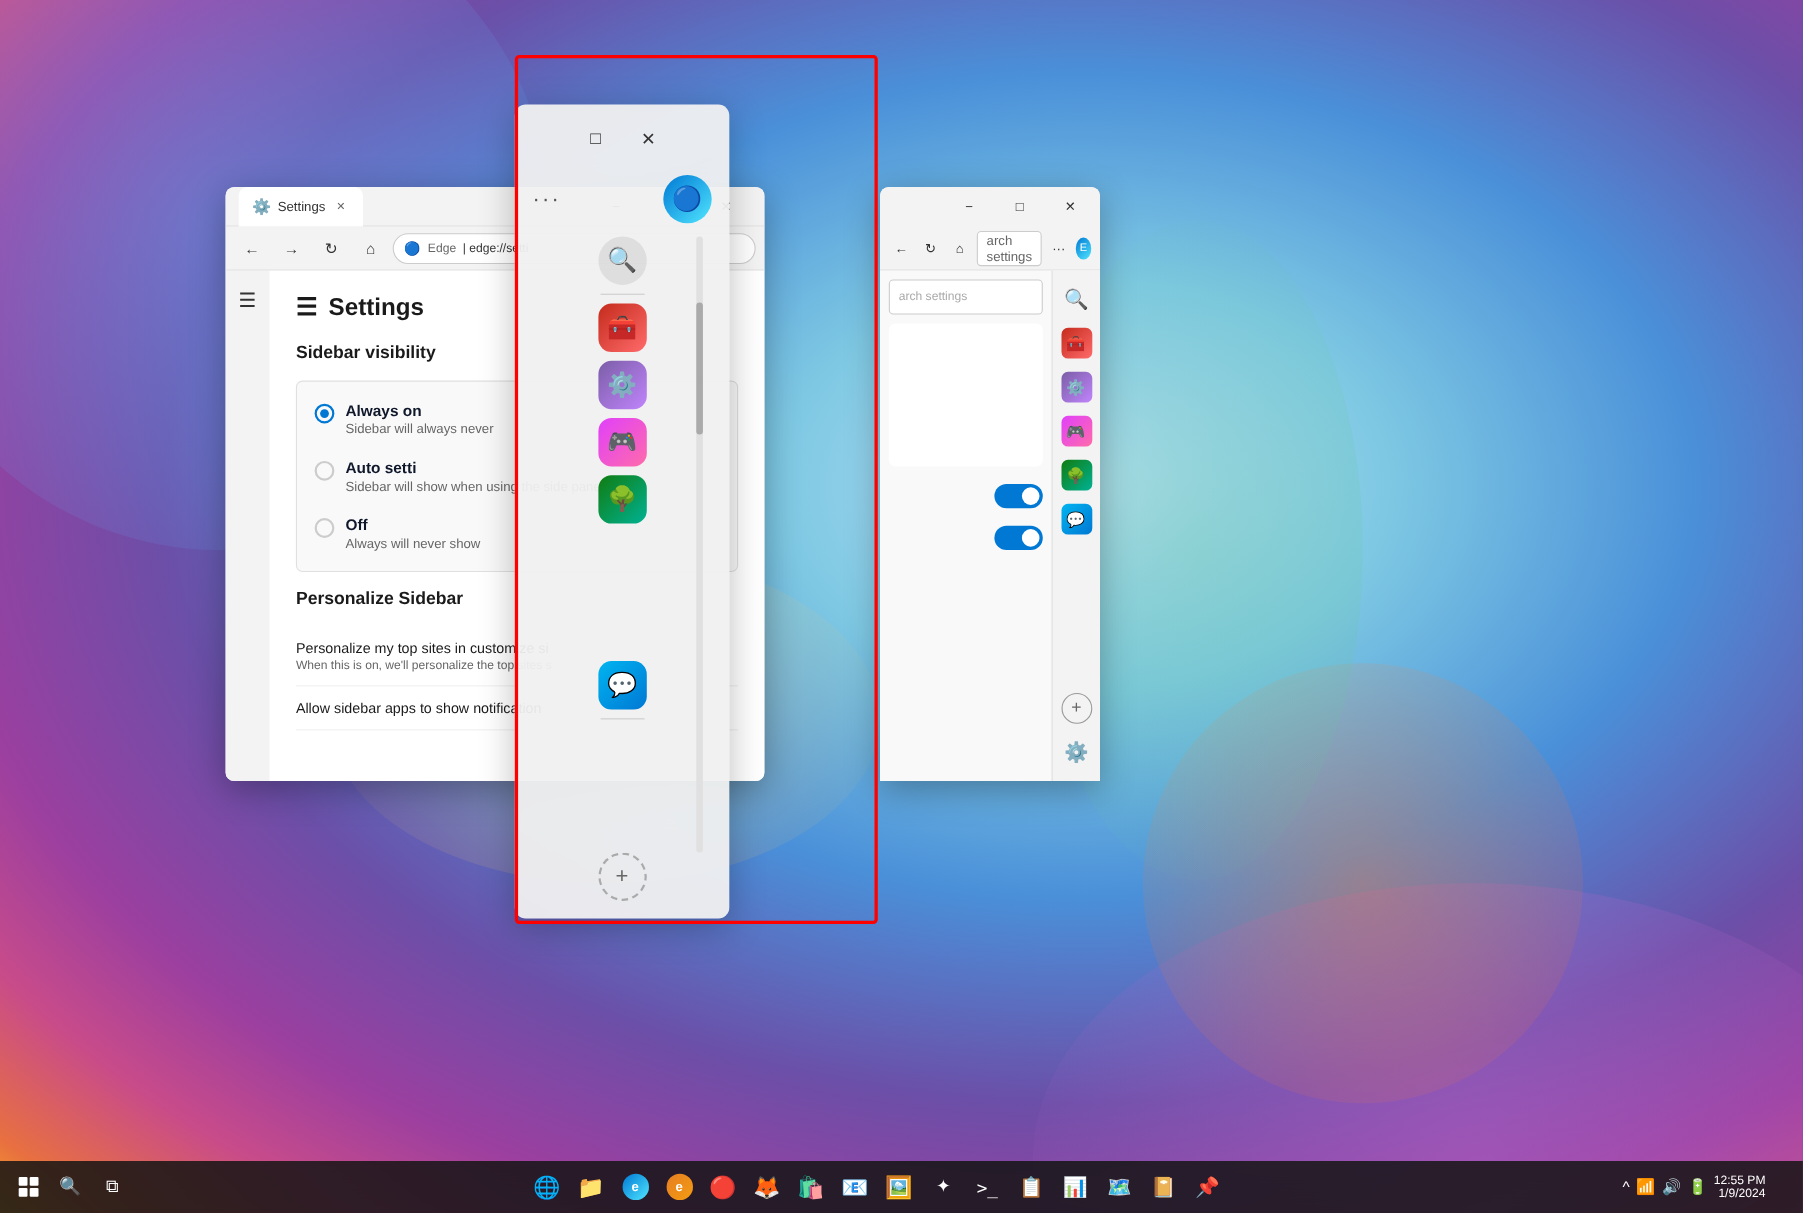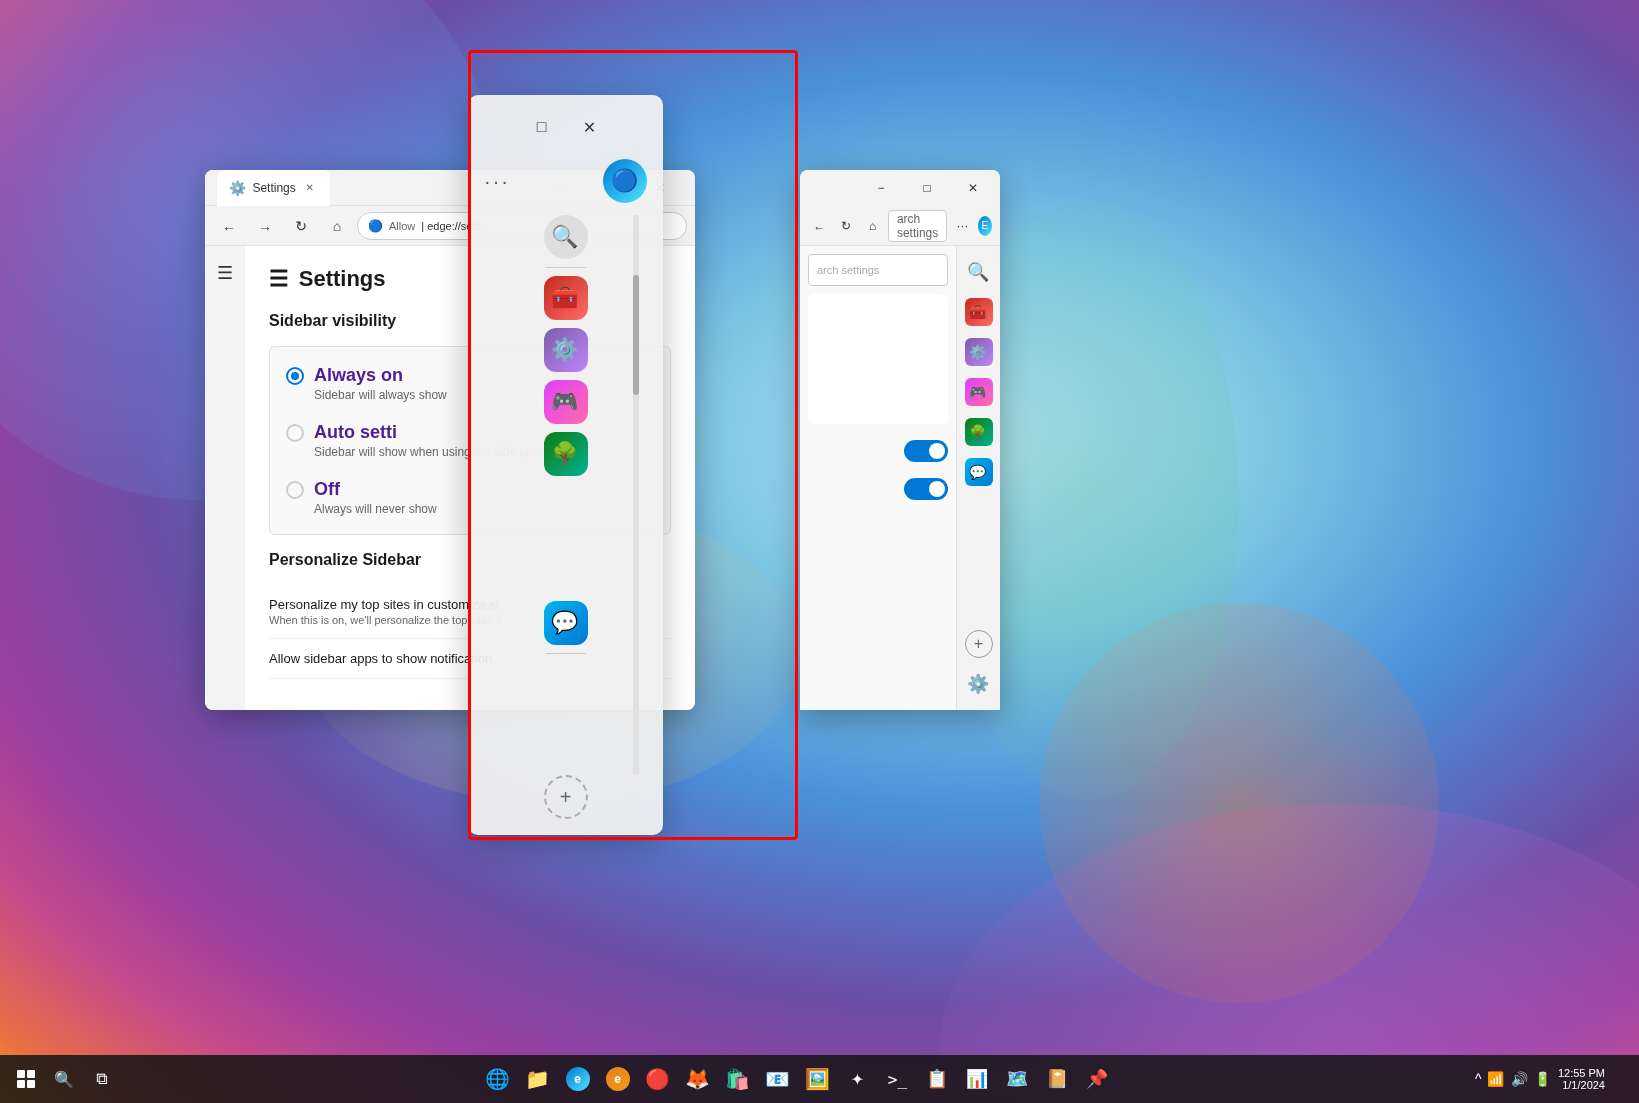--- a/index.html
+++ b/index.html
@@ -234,23 +234,23 @@
 
     .radio-circle.selected::after {
       content: '';
       width: 8px;
       height: 8px;
       border-radius: 50%;
       background: #0078d4;
     }
 
     .radio-label {
-      font-size: 18px;
+      font-size: 14px;
       font-weight: 600;
-      color: #4c1d95;
+      color: #0f172a;
     }
 
     .radio-desc {
       font-size: 12px;
       color: #666;
       margin-top: 2px;
     }
 
     .personalize-section {
       margin-top: 8px;
@@ -580,21 +580,21 @@
     </div>
   </div>
 
   <div class="edge-toolbar">
     <div class="toolbar-btn">←</div>
     <div class="toolbar-btn">→</div>
     <div class="toolbar-btn">↻</div>
     <div class="toolbar-btn">⌂</div>
     <div class="address-bar">
       <span style="font-size:12px;color:#0078d4;">🔵</span>
-      <span style="color:#666;font-size:11px;">Allow</span>
+      <span style="color:#666;font-size:11px;">Edge</span>
       <span style="color:#333;font-size:11px;"> | edge://setti</span>
     </div>
   </div>
 
   <div class="edge-content">
 
     <div class="settings-nav">
       <div style="font-size:18px;color:#333;padding:8px 0;cursor:pointer;">☰</div>
     </div>
 
@@ -605,21 +605,21 @@
       </div>
 
       <div class="settings-section-title">Sidebar visibility</div>
 
       <div class="radio-group">
 
         <div class="radio-item">
           <div class="radio-circle selected"></div>
           <div>
             <div class="radio-label">Always on</div>
-            <div class="radio-desc">Sidebar will always show</div>
+            <div class="radio-desc">Sidebar will always never</div>
           </div>
         </div>
 
         <div class="radio-item">
           <div class="radio-circle"></div>
           <div>
             <div class="radio-label">Auto setti</div>
             <div class="radio-desc">Sidebar will show when using the side panel</div>
           </div>
         </div>
@@ -806,17 +806,17 @@
     <div class="taskbar-icon" style="font-size:18px;">📌</div>
   </div>
 
   <div class="tray-area">
     <div style="color:white;font-size:14px;cursor:pointer;">^</div>
     <div style="color:white;font-size:14px;cursor:pointer;">📶</div>
     <div style="color:white;font-size:14px;cursor:pointer;">🔊</div>
     <div style="color:white;font-size:14px;cursor:pointer;">🔋</div>
     <div class="tray-time">
       <span>12:55 PM</span>
-      <span>1/1/2024</span>
+      <span>1/9/2024</span>
     </div>
     <div style="width:20px;height:20px;cursor:pointer;"></div>
   </div>
 </div>
 
 </body></html>

